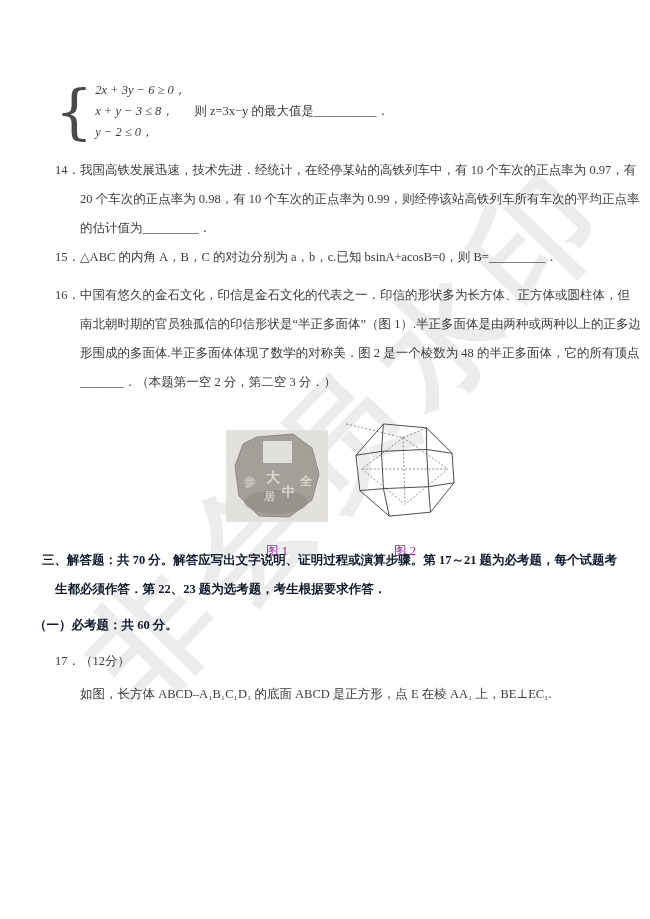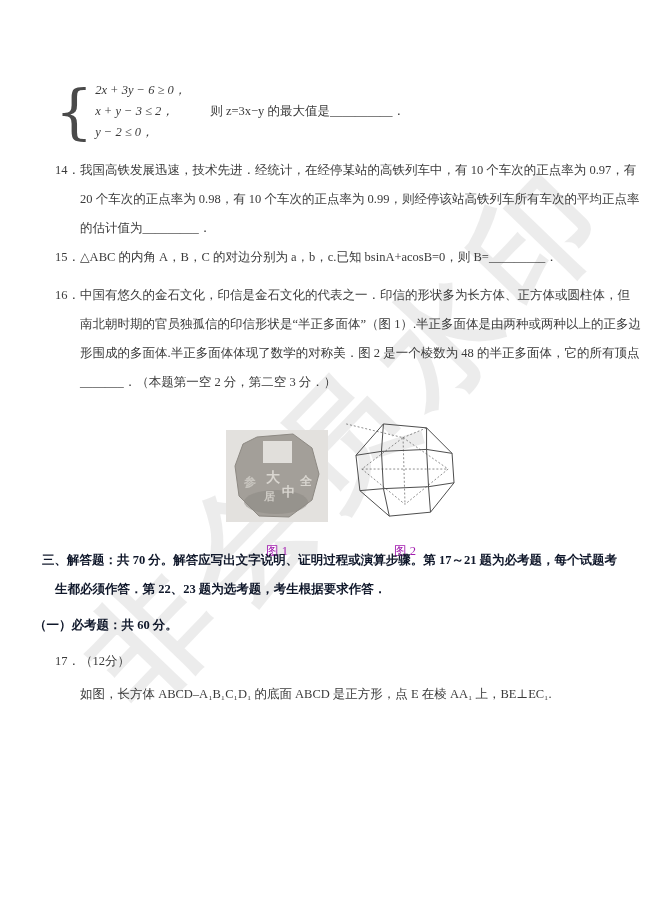--- a/index.html
+++ b/index.html
@@ -19,42 +19,42 @@
   .line{white-space:nowrap;line-height:29px;}
   .indent{padding-left:25px;}
   .block{position:absolute;}
   
   .q13row{display:flex;align-items:center;white-space:nowrap;}
   .q13row .lead{margin-right:3px;}
   .brace{font-size:60px;line-height:63px;font-weight:400;color:#4a4a4a;
          font-family:"DejaVu Serif",serif;margin-right:2px;}
   .constraints{display:flex;flex-direction:column;justify-content:center;}
   .constraints .cline{line-height:21px;font-style:italic;white-space:nowrap;}
-  .q13row .tail{margin-left:24px;}
+  .q13row .tail{margin-left:8px;}
   
   .figures{display:flex;gap:18px;align-items:flex-end;}
   .figure{display:flex;flex-direction:column;align-items:center;}
   .figcap{line-height:18px;margin-top:20px;color:#a21caf;}
   .bold{font-weight:700;color:#0f172a;}
   .sec-indent{padding-left:13px;}
 </style>
 </head>
 <body>
 
 <div class="page">
 
   <div class="watermark">非会员水印</div>
 
   <div class="content-layer">
 
     <div class="block q13row" style="left:55px;top:80px;">
       <span class="brace">{</span>
       <span class="constraints">
         <span class="cline">2x + 3y − 6 ≥ 0，</span>
-        <span class="cline">x + y − 3 ≤ 2，</span>
+        <span class="cline">x + y − 3 ≤ 8，</span>
         <span class="cline">y − 2 ≤ 0，</span>
       </span>
       <span class="tail">则 z=3x−y 的最大值是__________．</span>
     </div>
 
     <div class="block" style="left:55px;top:156px;">
       <div class="line">14．我国高铁发展迅速，技术先进．经统计，在经停某站的高铁列车中，有 10 个车次的正点率为 0.97，有</div>
       <div class="line indent">20 个车次的正点率为 0.98，有 10 个车次的正点率为 0.99，则经停该站高铁列车所有车次的平均正点率</div>
       <div class="line indent">的估计值为_________．</div>
     </div>

